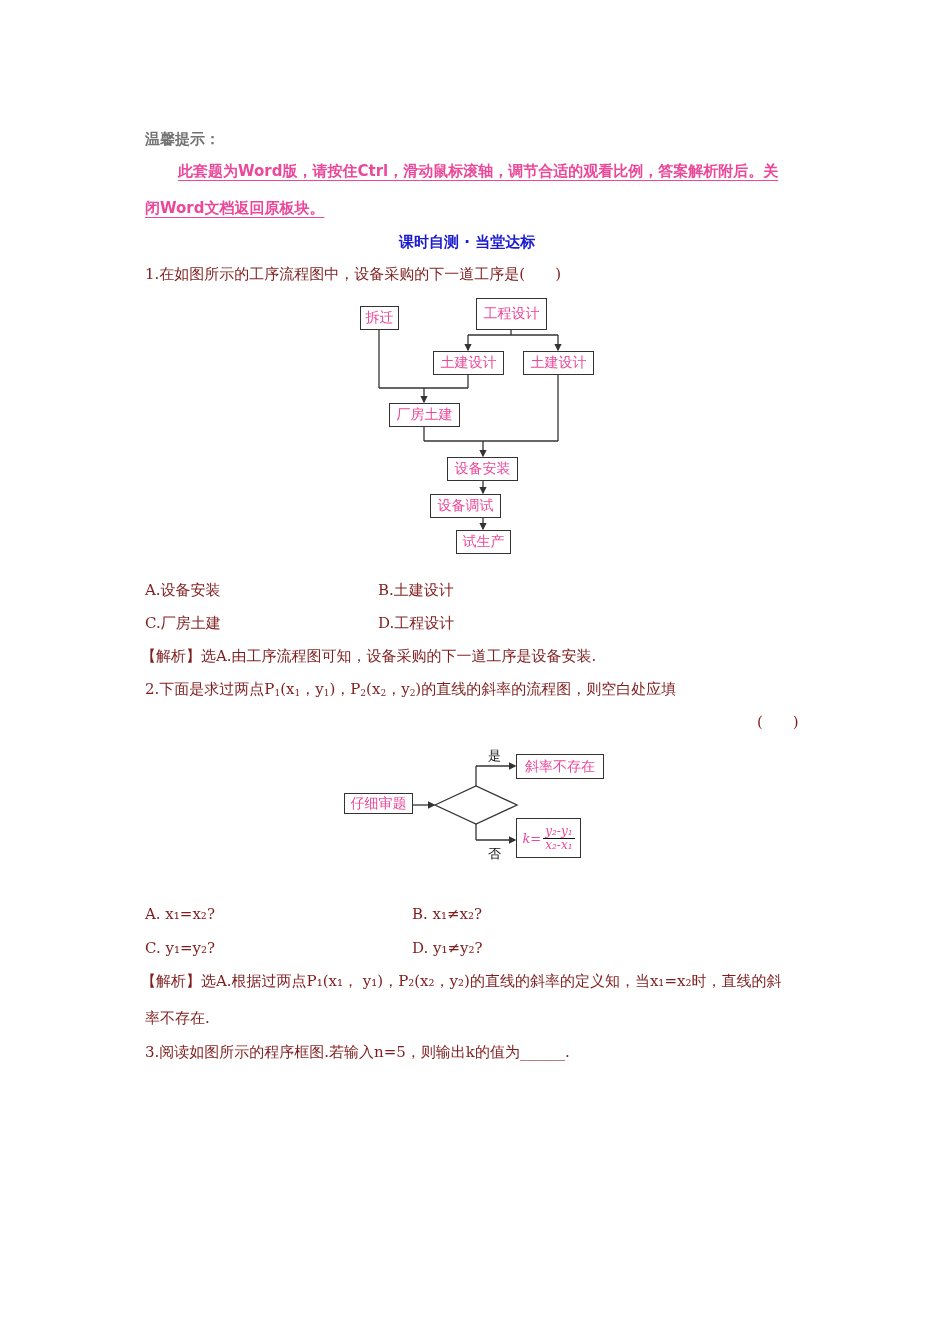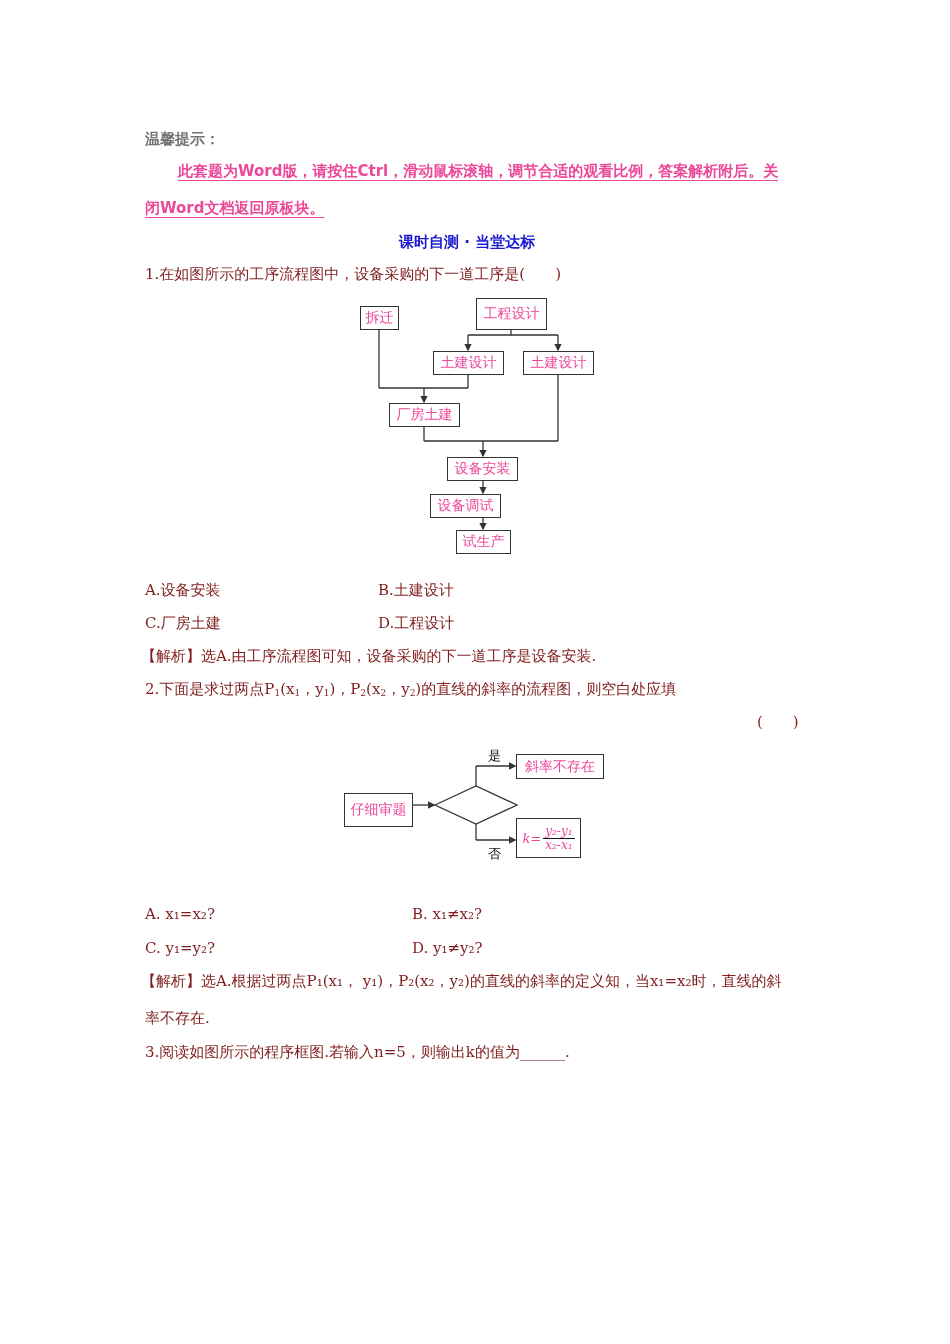--- a/index.html
+++ b/index.html
@@ -92,21 +92,21 @@
     </defs>
     <g stroke="#333" stroke-width="1.3" fill="none">
       <line x1="412" y1="805" x2="434" y2="805" marker-end="url(#arr2)"></line>
       <polygon points="435,805 476,786 517,805 476,824" fill="#fff"></polygon>
       <line x1="476" y1="786" x2="476" y2="766"></line>
       <line x1="476" y1="766" x2="515" y2="766" marker-end="url(#arr2)"></line>
       <line x1="476" y1="824" x2="476" y2="840"></line>
       <line x1="476" y1="840" x2="515" y2="840" marker-end="url(#arr2)"></line>
     </g>
   </svg>
-  <div class="box" style="left:344px;top:793px;width:69px;height:34px;">仔细审题</div>
+  <div class="box" style="left:344px;top:793px;width:69px;height:21px;">仔细审题</div>
   <div class="blabel" style="left:488px;top:747px;">是</div>
   <div class="blabel" style="left:488px;top:845px;">否</div>
   <div class="box" style="left:516px;top:754px;width:88px;height:25px;">斜率不存在</div>
   <div class="box" style="left:516px;top:818px;width:65px;height:40px;">
     <span class="klabel">k=</span>
     <span class="frac">
       <span class="num">y₂-y₁</span>
       <span class="den">x₂-x₁</span>
     </span>
   </div>

